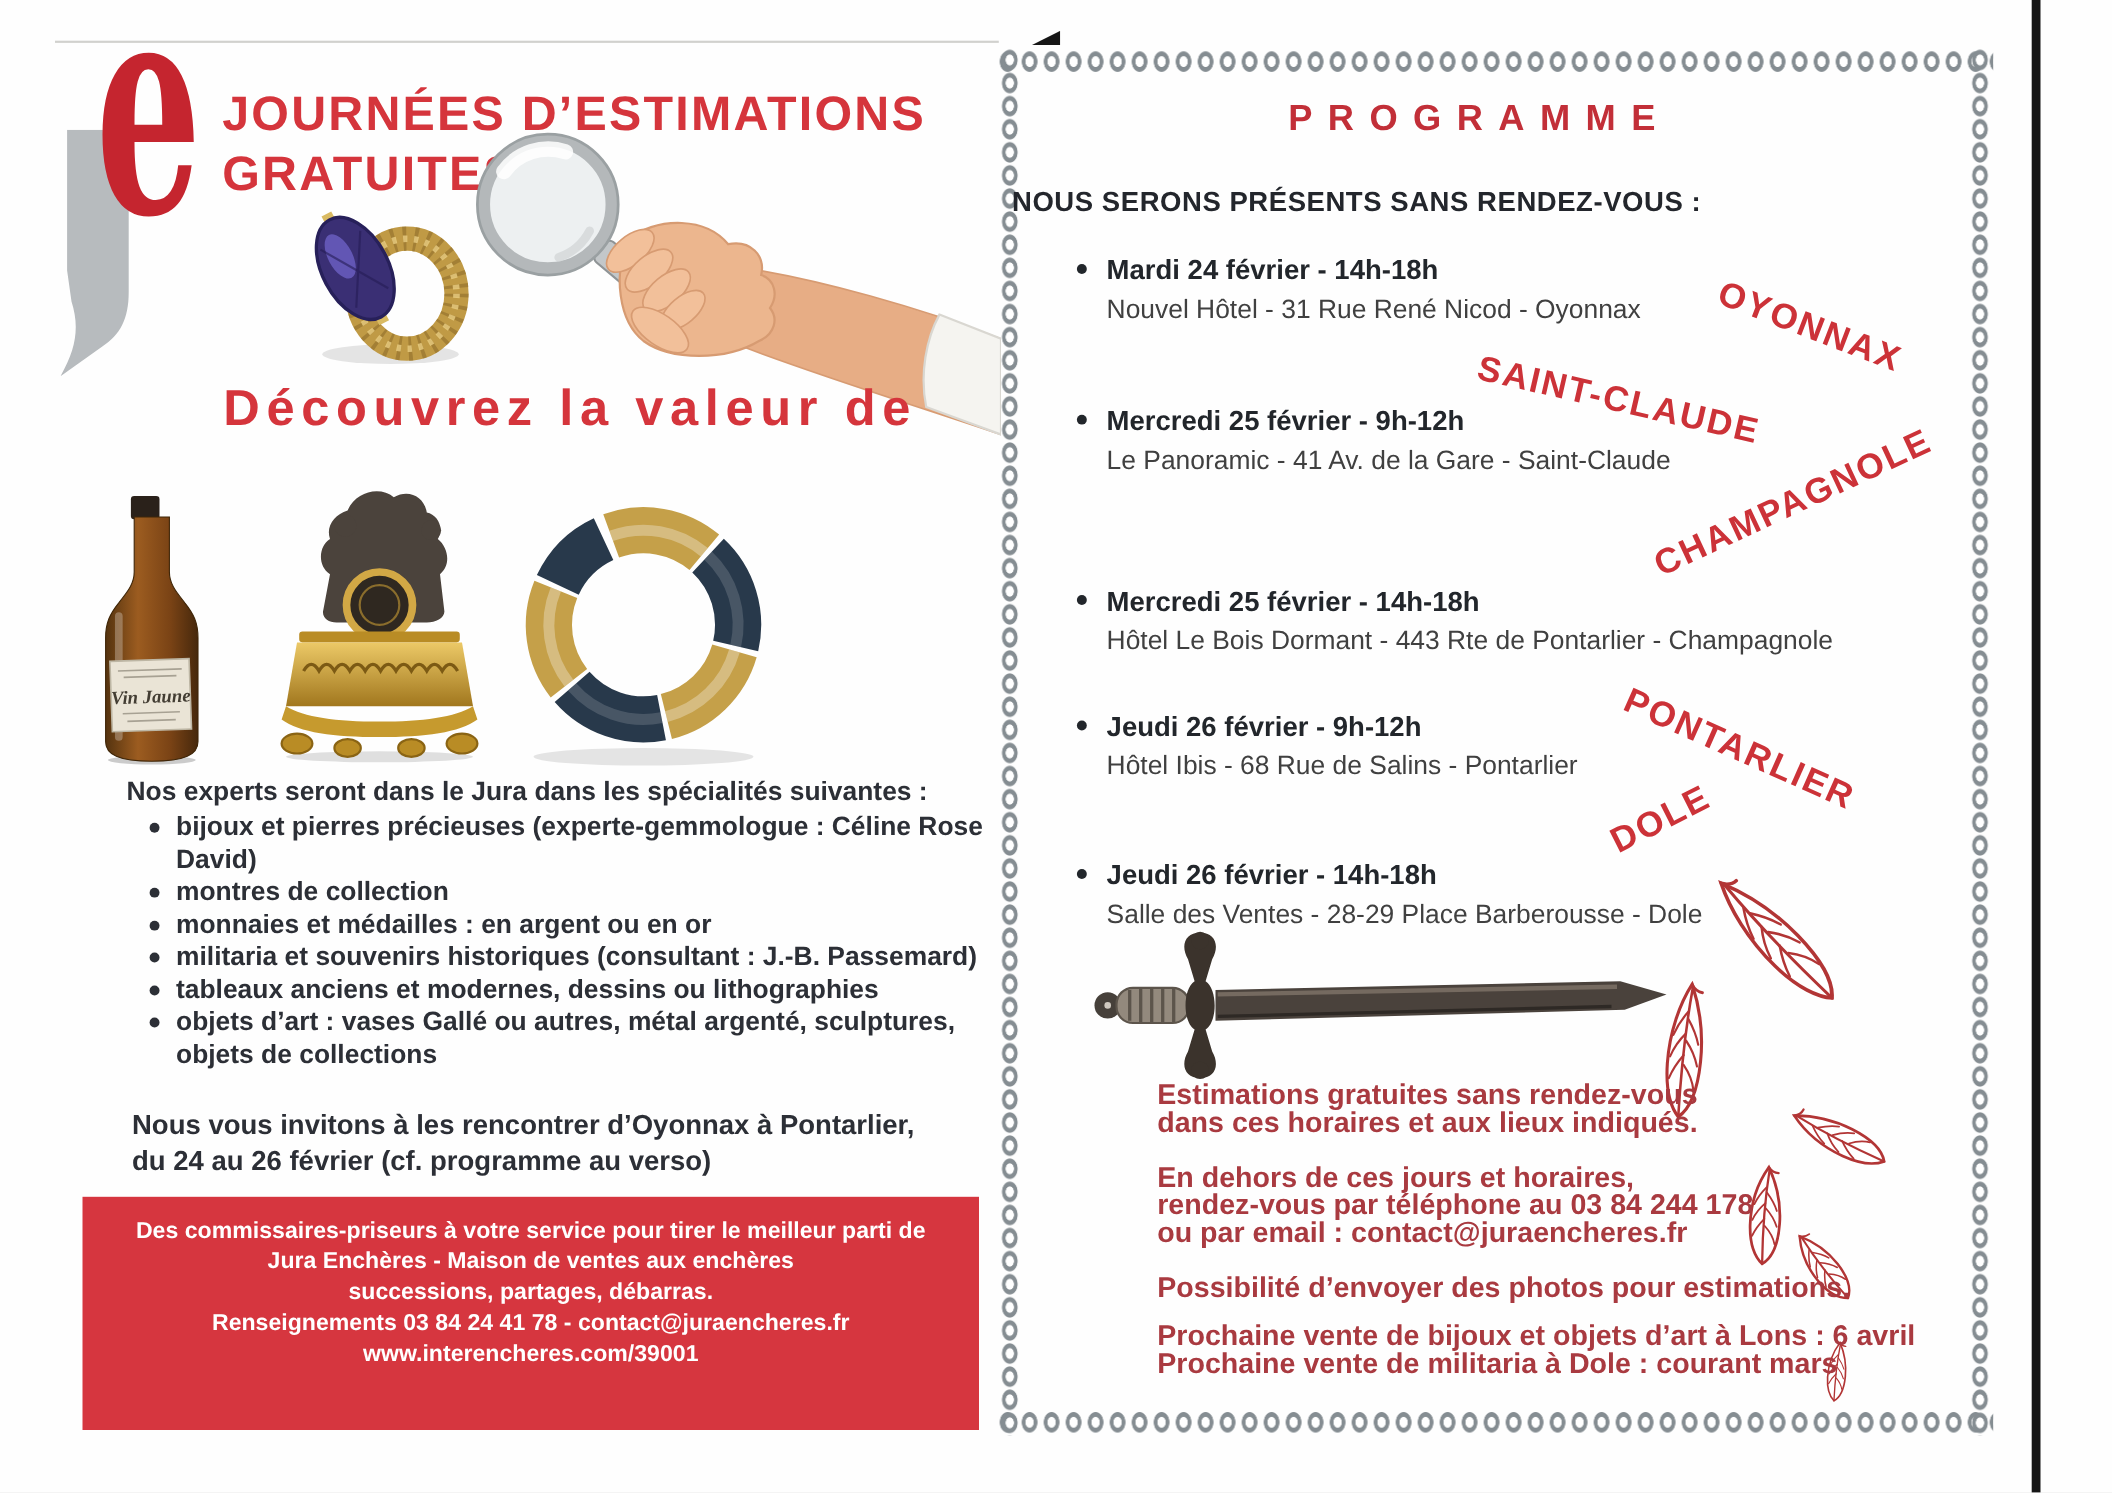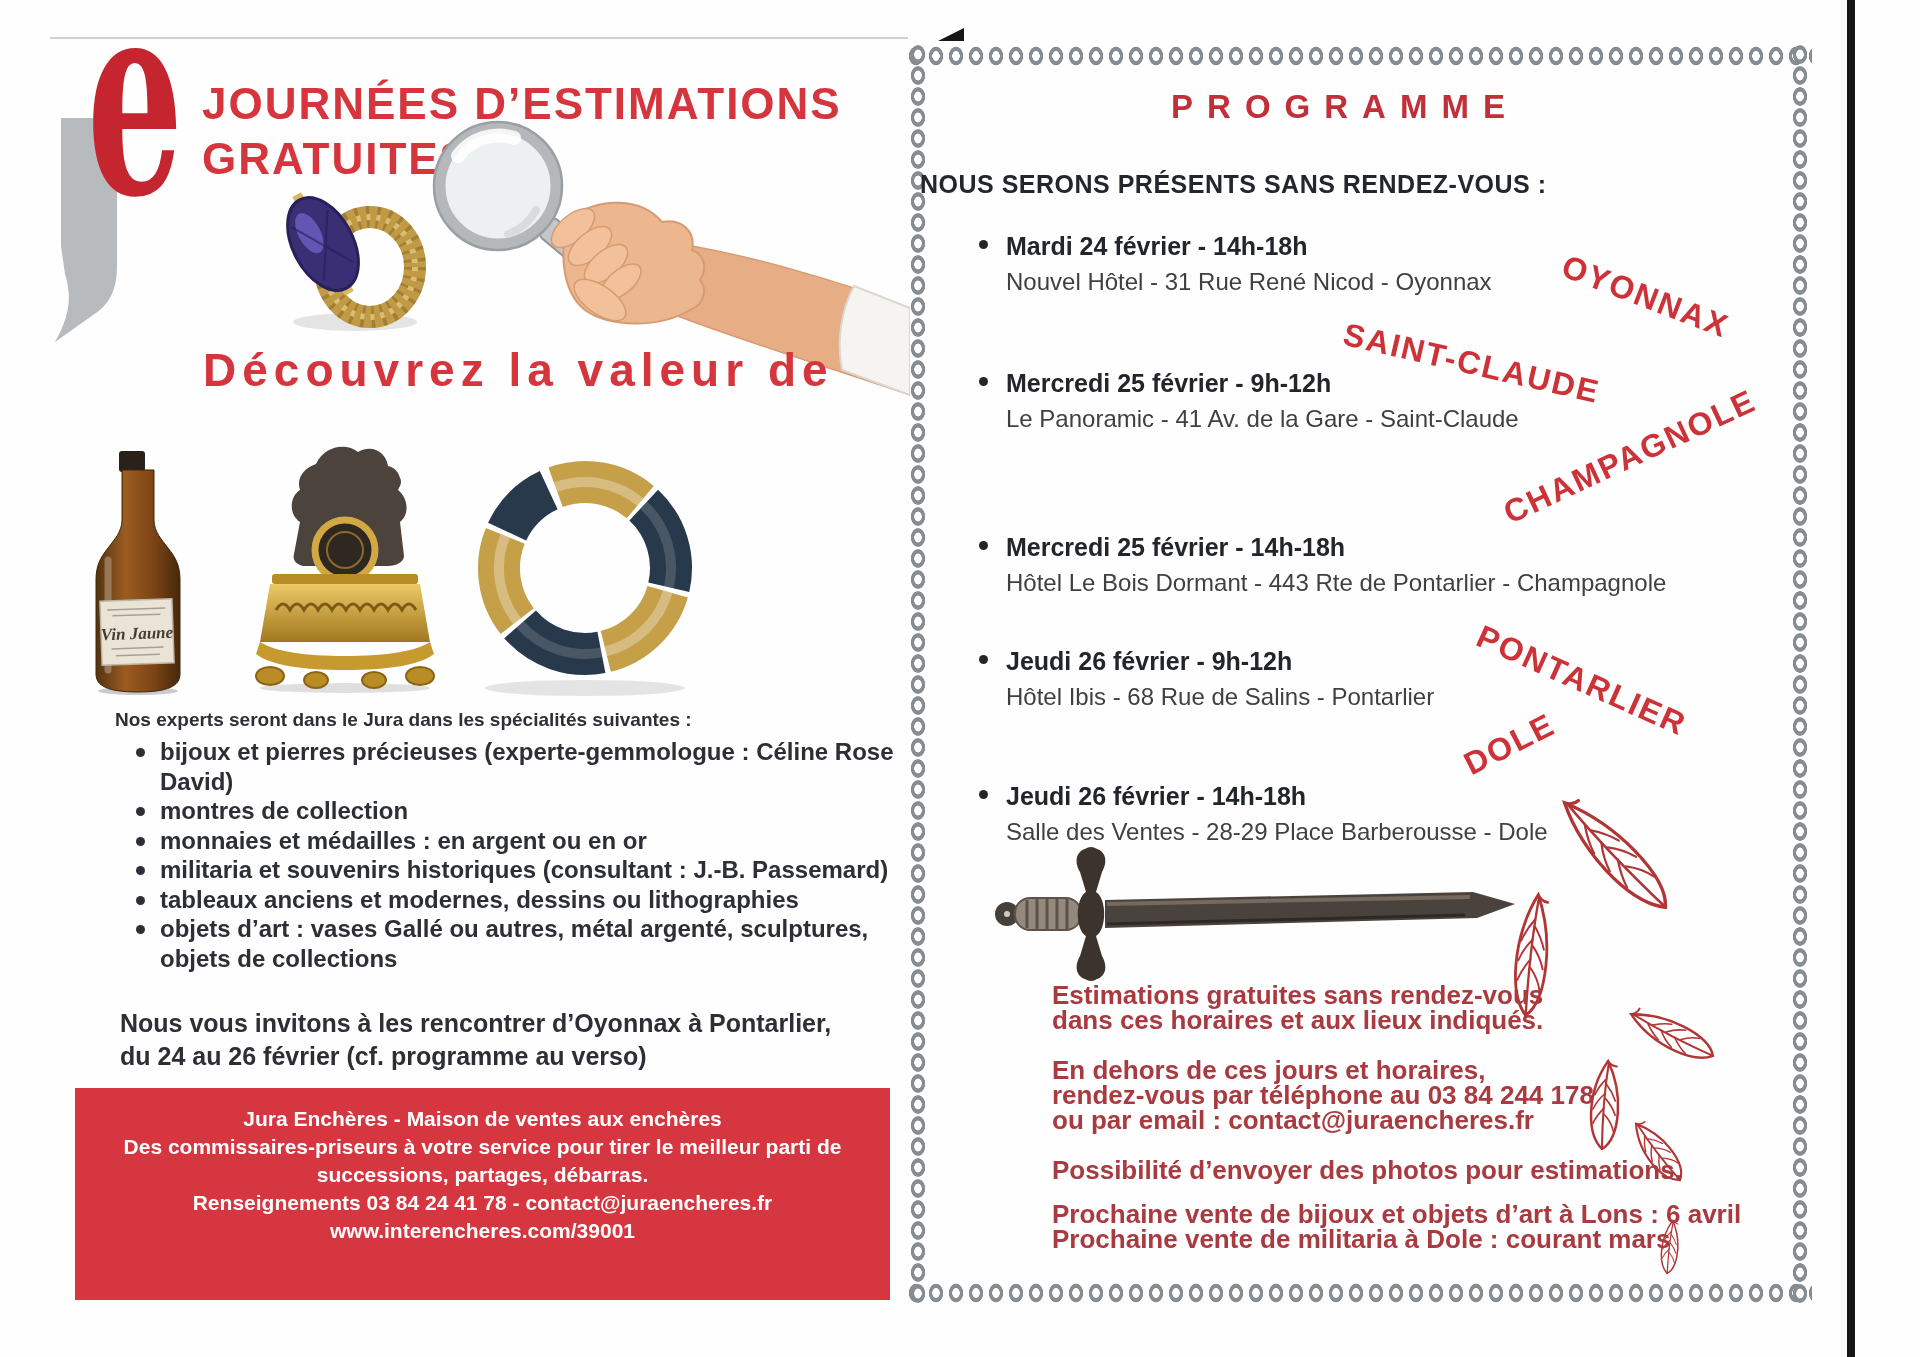--- a/index.html
+++ b/index.html
@@ -9,21 +9,21 @@
   }
   .abs{position:absolute;}
   .nowrap{white-space:nowrap;}
 
   
   .main-title{left:202px;top:76px;font-weight:bold;font-size:44px;line-height:55px;
     letter-spacing:2px;color:#d5353c;}
   .tagline{left:203px;top:342px;font-weight:bold;font-size:46px;line-height:57px;
     letter-spacing:6px;color:#d5353c;}
   .experts{left:115px;top:705px;color:#2c2f36;font-weight:bold;}
-  .experts-heading{font-size:19px;line-height:30px;}
+  .experts-heading{font-size:24px;line-height:30px;}
   .spec-list{margin-top:2px;}
   .spec-line{position:relative;padding-left:45px;font-size:24px;line-height:29.5px;}
   .spec-line.bullet::before{content:"";position:absolute;left:21px;top:11px;width:9px;height:9px;
     border-radius:50%;background:#2c2f36;}
   .invite{left:120px;top:1007px;font-weight:bold;font-size:25px;line-height:33px;color:#2c2f36;}
   .redbox{left:75px;top:1088px;width:815px;height:212px;background:#d6363f;color:#ffffff;
     text-align:center;padding-top:17px;box-sizing:border-box;}
   .redbox div{font-weight:bold;font-size:21px;line-height:28px;}
 
   
@@ -191,22 +191,22 @@
       <div class="spec-line nowrap">objets de collections</div>
     </div>
   </div>
 
   <div class="abs invite">
     <div class="nowrap">Nous vous invitons à les rencontrer d’Oyonnax à Pontarlier,</div>
     <div class="nowrap">du 24 au 26 février (cf. programme au verso)</div>
   </div>
 
   <div class="abs redbox">
+    <div class="nowrap">Des commissaires-priseurs à votre service pour tirer le meilleur parti de</div>
     <div class="nowrap">Jura Enchères - Maison de ventes aux enchères</div>
-    <div class="nowrap">Des commissaires-priseurs à votre service pour tirer le meilleur parti de</div>
     <div class="nowrap">successions, partages, débarras.</div>
     <div class="nowrap">Renseignements 03 84 24 41 78 - contact@juraencheres.fr</div>
     <div class="nowrap">www.interencheres.com/39001</div>
   </div>
 
   <div class="chain h" style="left:906px;top:44px;width:906px;"></div>
   <div class="chain h" style="left:906px;top:1281px;width:906px;"></div>
   <div class="chain v" style="left:906px;top:44px;height:1261px;"></div>
   <div class="chain v" style="left:1788px;top:44px;height:1261px;"></div>
 

